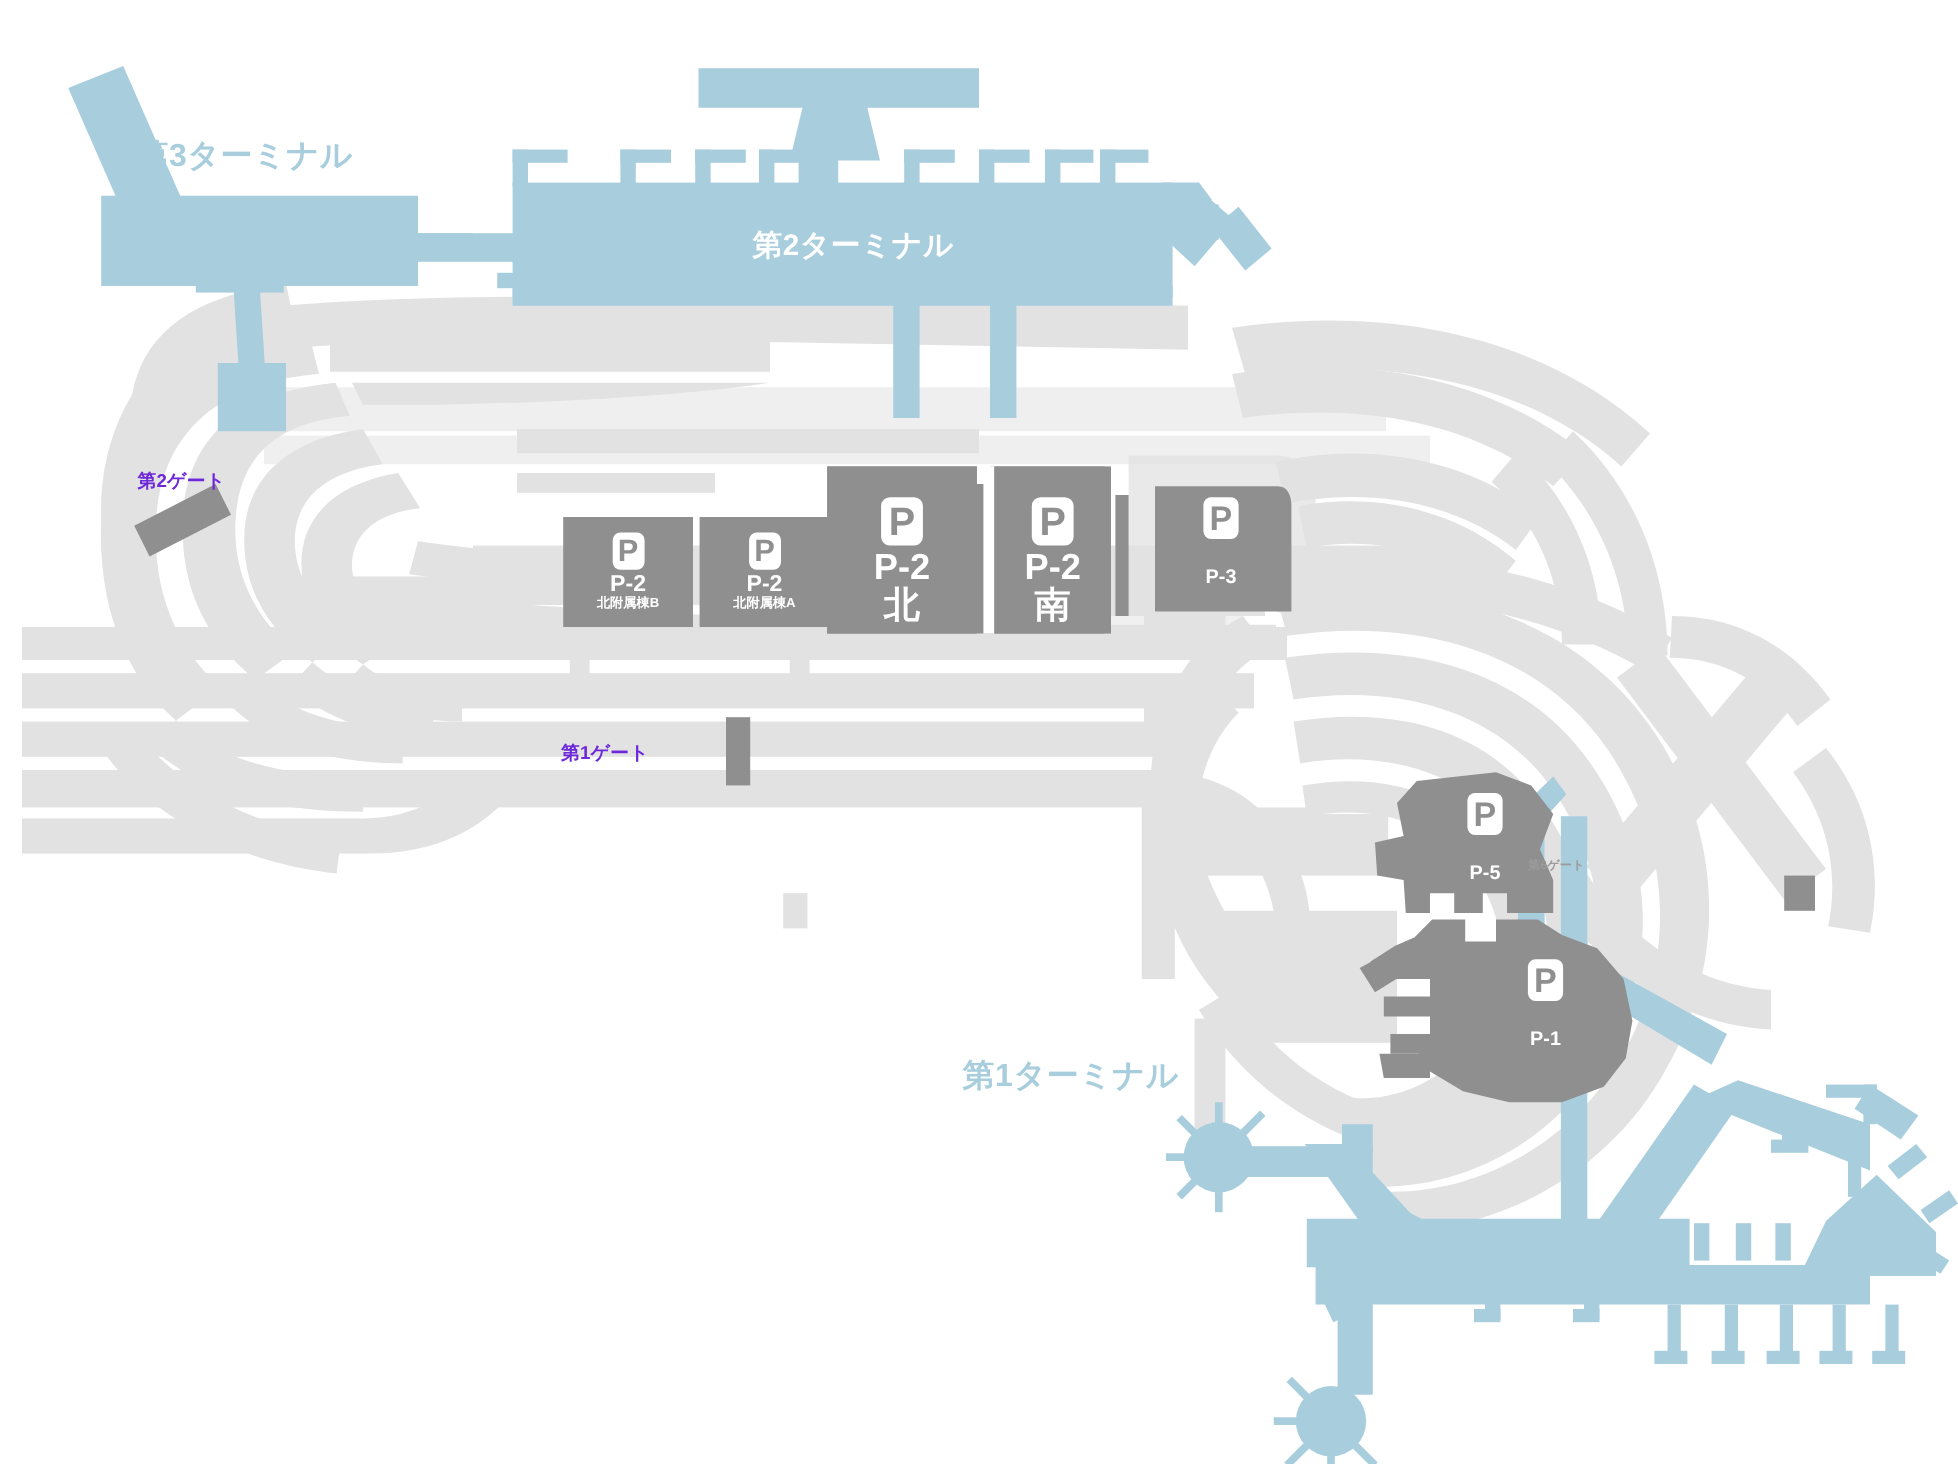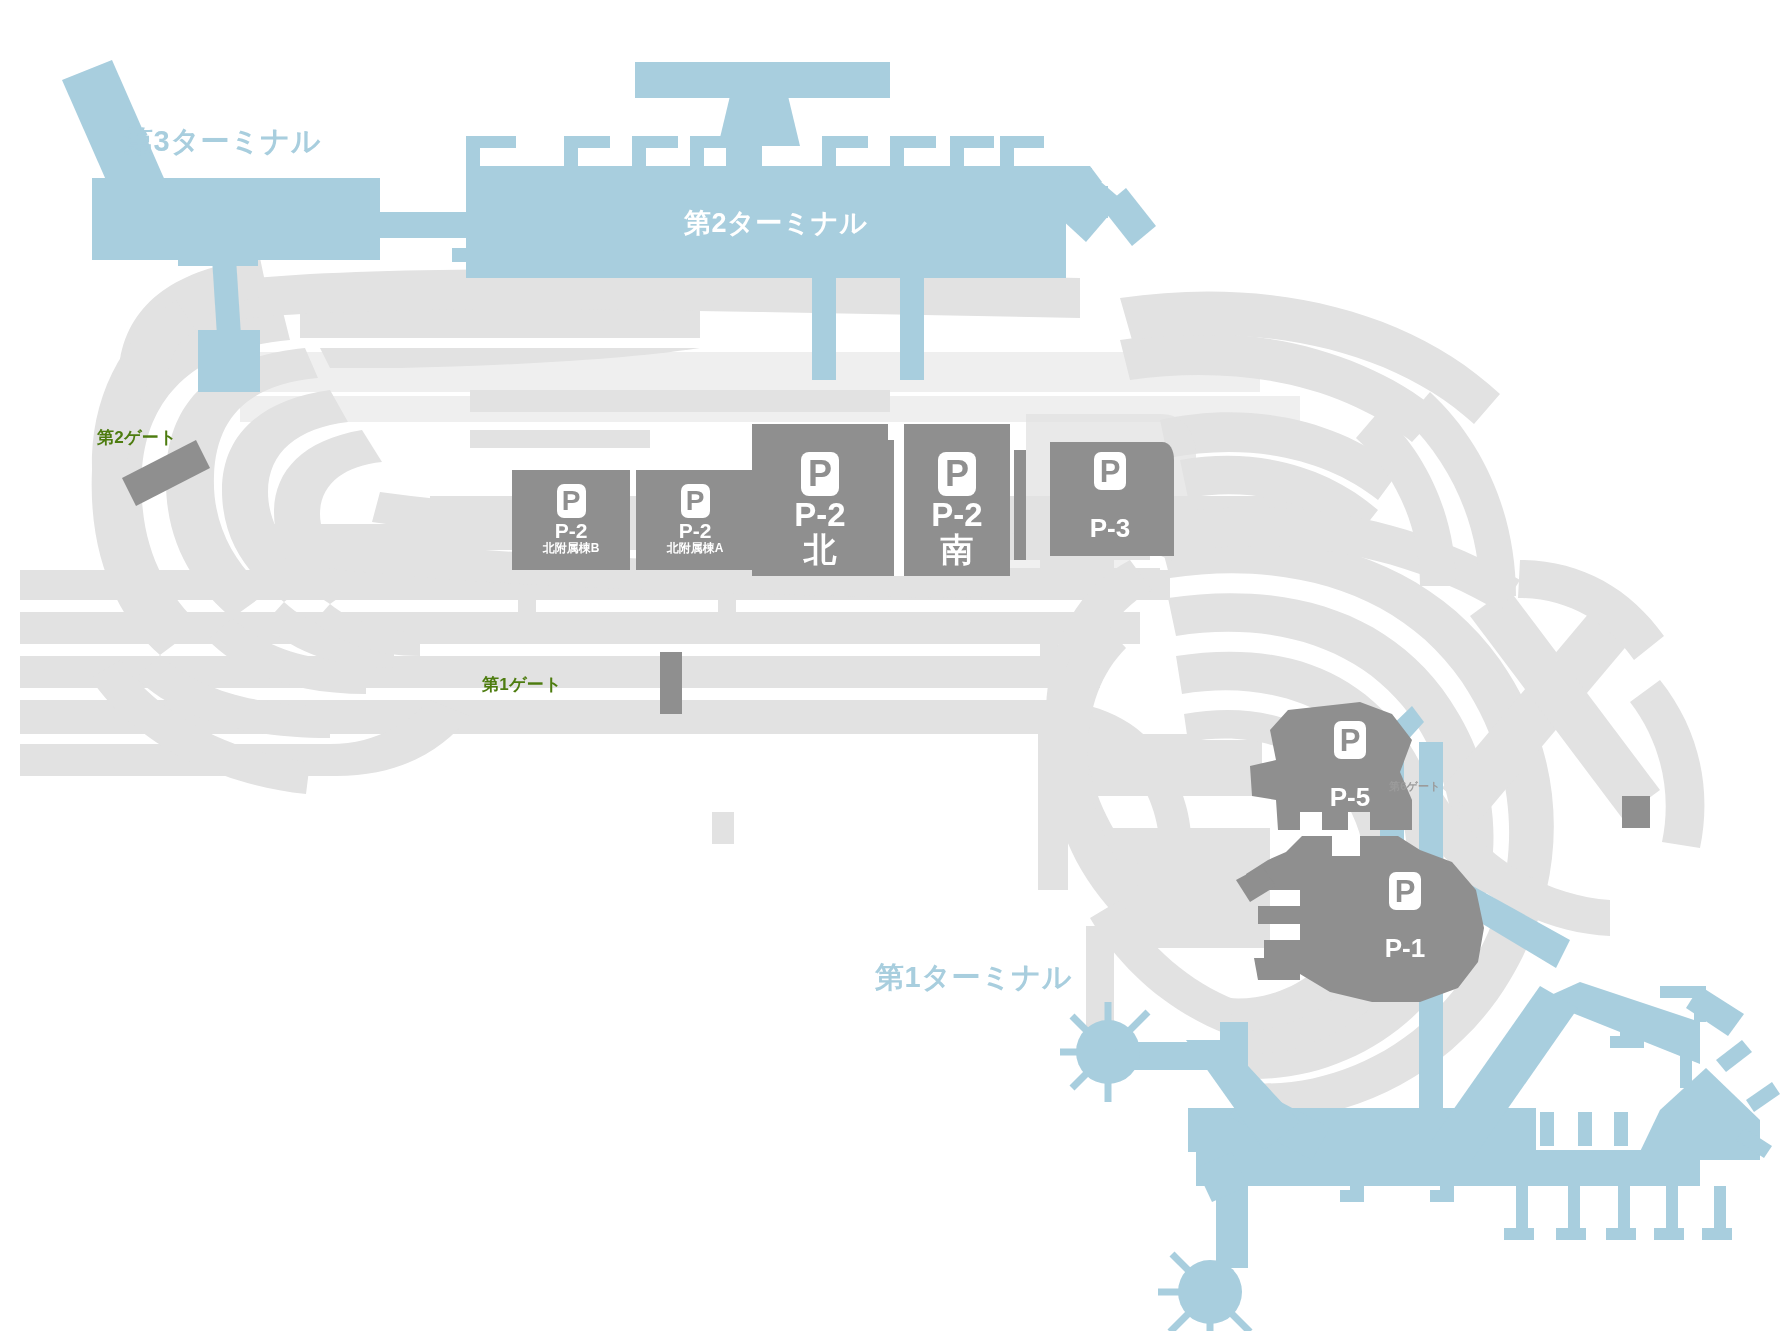--- a/index.html
+++ b/index.html
@@ -42,22 +42,23 @@
   }
   .lbl-terminal-blue {
     color: #a8cede;
     font-size: 29px;
   }
   .lbl-terminal-white {
     color: #ffffff;
     font-size: 27px;
   }
   .lbl-gate-white {
-    color: #4d7c0f;
+    color: #6d28d9;
     font-size: 17px;
+    margin-left: 28px;
   }
   .lbl-gate-gray {
     color: #9b9b9b;
     font-size: 11px;
     margin-top: 27px;
   }
   
   .pmark {
     position: absolute;
     display: flex;
@@ -79,21 +80,21 @@
   .psign.mid { width: 32px; height: 38px; font-size: 31px; }
   .psign.sml { width: 29px; height: 34px; font-size: 28px; }
   .pname {
     color: #ffffff;
     font-weight: bold;
     margin-top: 2px;
     line-height: 1.05;
     text-align: center;
   }
   .pname.big { font-size: 33px; }
-  .pname.mid { font-size: 26px; margin-top: 25px; }
+  .pname.mid { font-size: 18px; margin-top: 25px; }
   .pname.sml { font-size: 21px; }
   .psub {
     color: #ffffff;
     font-weight: bold;
     font-size: 12px;
     line-height: 1.1;
     text-align: right;
   }
 </style>
 </head>

